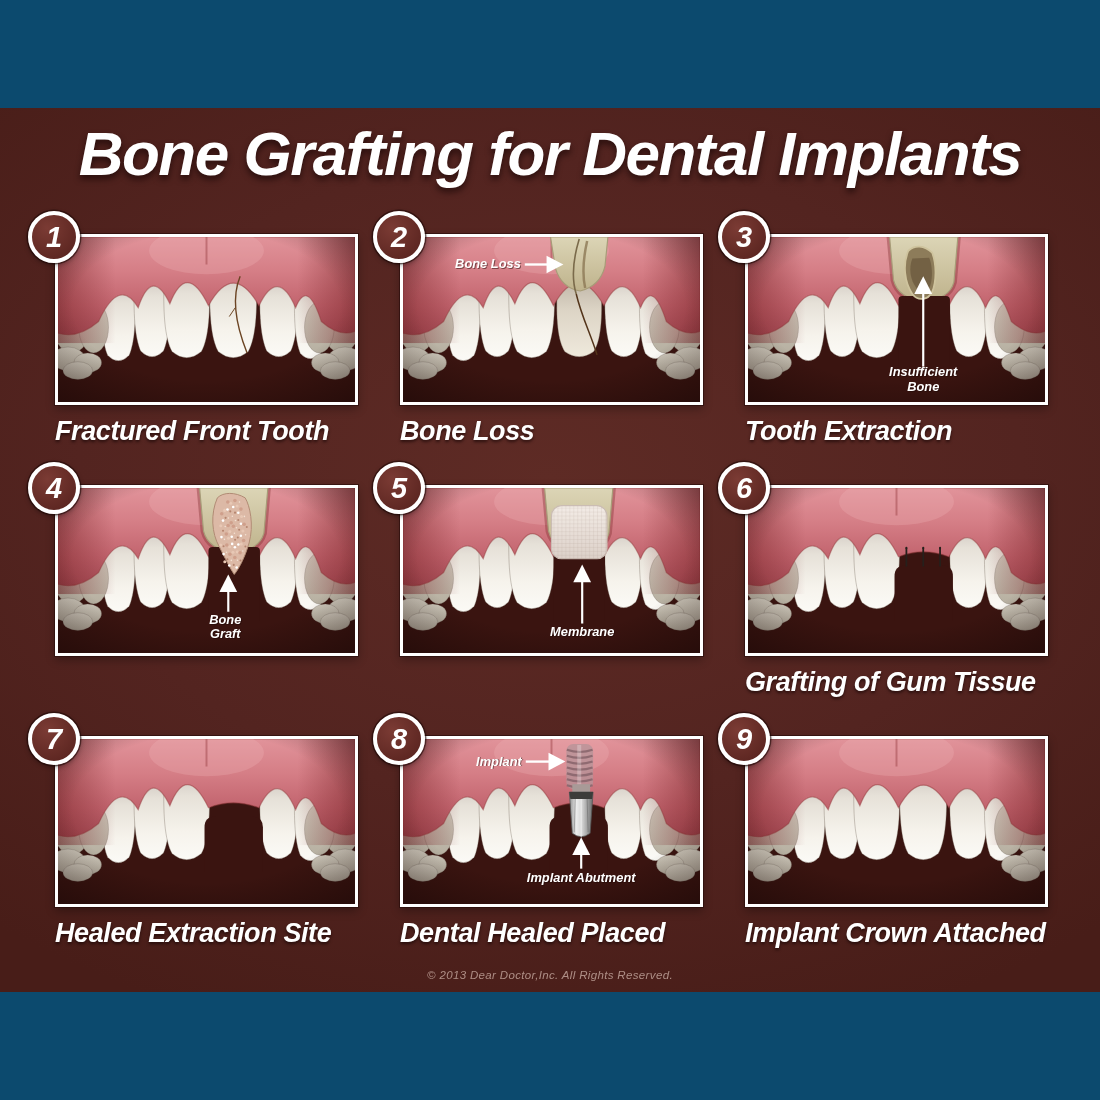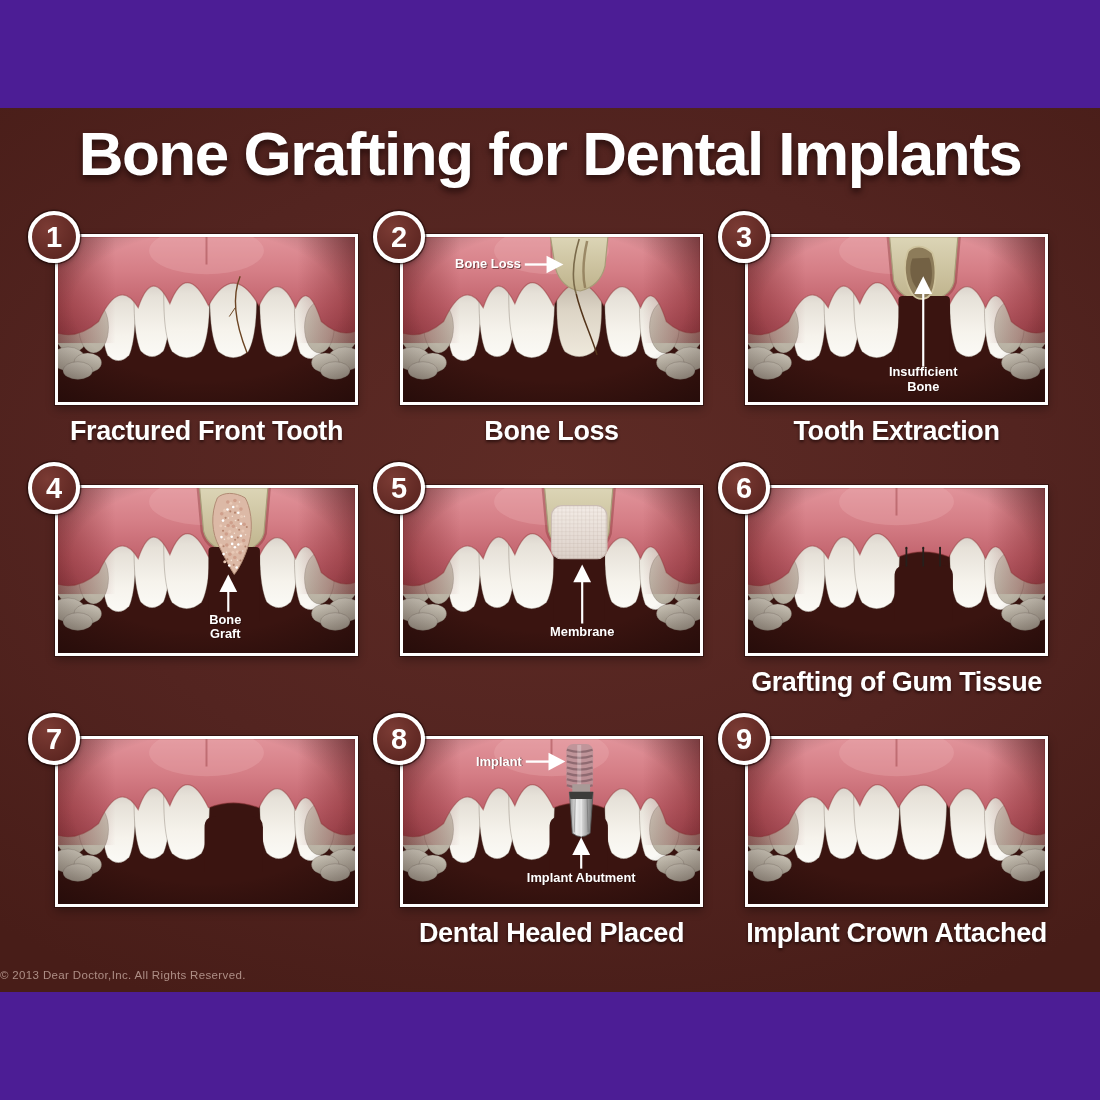--- a/index.html
+++ b/index.html
@@ -1,37 +1,37 @@
 <!DOCTYPE html>
 <html><head>
 <meta charset="utf-8">
 <style>
   html,body{margin:0;padding:0;background:#2a0e0b;}
   .canvas{position:relative;width:1100px;height:1100px;overflow:hidden;
-    background:#4c1d95;font-family:"Liberation Sans",sans-serif;}
+    background:#0c4a6e;font-family:"Liberation Sans",sans-serif;font-style:italic;}
   .band{position:absolute;left:0;top:108px;width:1100px;height:884px;
     background:radial-gradient(ellipse 78% 66% at 50% 42%, #5e2b25 0%, #532420 55%, #481d18 100%);}
   .title{position:absolute;left:0;top:118px;width:1100px;text-align:center;
     color:#ffffff;font-size:62px;font-weight:bold;letter-spacing:-1.5px;
     text-shadow:0 4px 6px rgba(20,5,4,.65);white-space:nowrap;}
   .grid{position:absolute;left:55px;top:234px;display:grid;
     grid-template-columns:repeat(3,303px);column-gap:42px;row-gap:38px;}
   .panel{position:relative;width:303px;}
   .frame{position:relative;width:297px;height:165px;border:3px solid #ffffff;
     background:#3a1410;box-shadow:0 0 0 1px rgba(35,10,8,.55),0 4px 9px rgba(0,0,0,.30);}
   .frame svg{display:block;width:297px;height:165px;}
   .badge{position:absolute;left:-27px;top:-23px;width:44px;height:44px;z-index:3;
     border:4px solid #ffffff;border-radius:50%;
     background:radial-gradient(circle at 35% 30%, #7b3b34 0%, #5e2722 75%);
     color:#ffffff;font-size:29px;font-weight:bold;line-height:44px;text-align:center;
     box-shadow:0 0 0 1.5px rgba(30,8,6,.55),0 2px 5px rgba(0,0,0,.40);}
-  .caption{margin-top:11px;width:303px;text-align:center;color:#ffffff;
+  .caption{margin-top:11px;width:303px;text-align:left;color:#ffffff;
     font-size:27px;font-weight:bold;letter-spacing:-0.4px;white-space:nowrap;
     text-shadow:0 2px 3px rgba(20,5,4,.65);}
-  .copyright{position:absolute;left:0;top:969px;width:1100px;text-align:left;
+  .copyright{position:absolute;left:0;top:969px;width:1100px;text-align:center;
     font-size:11.5px;color:#c3a69d;opacity:.82;letter-spacing:.35px;}
 </style>
 </head>
 <body>
 
 <svg width="0" height="0" style="position:absolute" aria-hidden="true">
   <defs>
     <linearGradient id="tg" x1="0" y1="0" x2="0" y2="1">
       <stop offset="0" stop-color="#c9c0ba"></stop>
         <stop offset="0.3" stop-color="#e6e1d8"></stop>
@@ -441,20 +441,21 @@
             </g>
             <path d="M0,0 H300 V96 Q284,102 266,86 Q252,42 240,72 Q222,30 203,70 Q177,60 152,70 Q130,24 113,68 Q95,30 81,72 Q62,40 41,86 Q20,104 0,98 Z" fill="url(#gumG)" stroke="rgba(150,60,62,0.5)" stroke-width="1.2"></path>
             <rect x="0" y="0" width="58" height="108" fill="url(#sgL)"></rect>
             <rect x="242" y="0" width="58" height="108" fill="url(#sgR)"></rect>
             <ellipse cx="150" cy="14" rx="58" ry="24" fill="rgba(238,178,182,0.30)"></ellipse>
             <path d="M150,0 V28" stroke="rgba(150,60,65,0.45)" stroke-width="2" fill="none"></path>
             <path d="M148,135 V90 Q148,79 159,79 H196 Q207,79 207,90 V135 Z" fill="#3a1410"></path>
             <rect x="0" y="0" width="300" height="168" fill="url(#vig)"></rect>
           </svg>
         </div>
+    <div class="caption">Healed Extraction Site</div>
   </div>
 
   <div class="panel">
     <div class="badge">8</div>
     <div class="frame">
           <svg viewBox="0 0 300 168" preserveAspectRatio="none">
             <rect x="0" y="0" width="300" height="168" fill="#3a1410"></rect>
             <path d="M44.5,46 C42.5,86 45,108.4 50.11,120.4 Q61,131.60000000000002 71.89,120.4 C77,108.4 79.5,86 77.5,46 Q61,39 44.5,46 Z" fill="url(#tg)" stroke="rgba(100,86,74,0.4)" stroke-width="0.8"></path>
             <path d="M77.5,38 C75.5,80 78,103.52 83.45,116.12 Q95,127.88000000000001 106.55,116.12 C112,103.52 114.5,80 112.5,38 Q95,31 77.5,38 Z" fill="url(#tg)" stroke="rgba(100,86,74,0.4)" stroke-width="0.8"></path>
             <path d="M107.5,33 C105.5,78 108,103.2 115.15,116.7 Q130,129.3 144.85,116.7 C152,103.2 154.5,78 152.5,33 Q130,26 107.5,33 Z" fill="url(#tg)" stroke="rgba(100,86,74,0.4)" stroke-width="0.8"></path>

